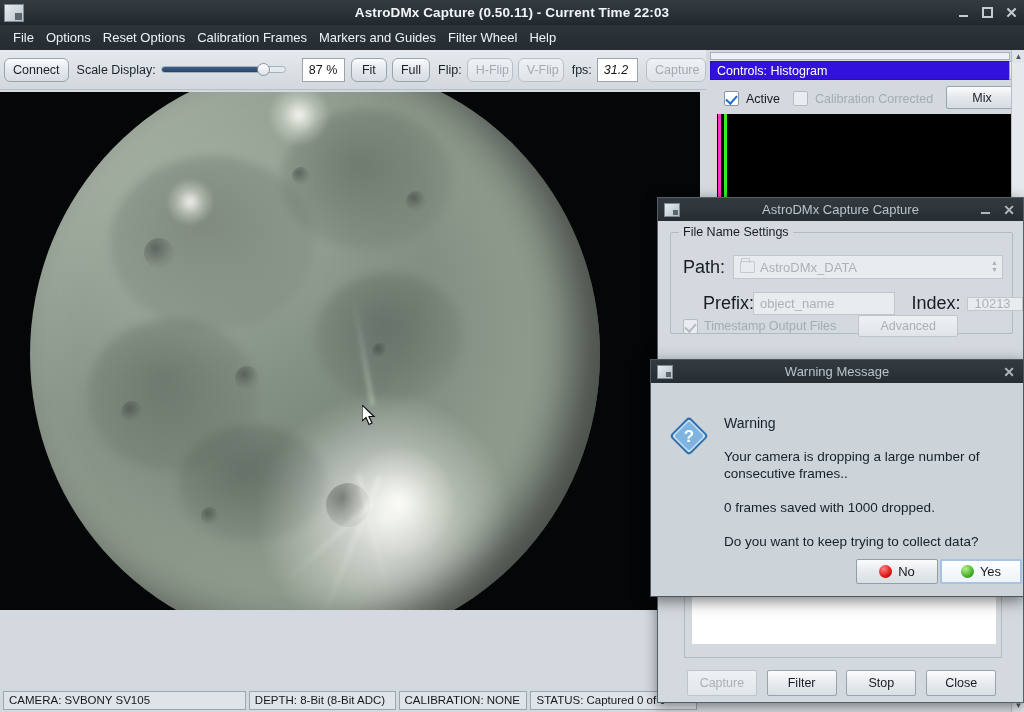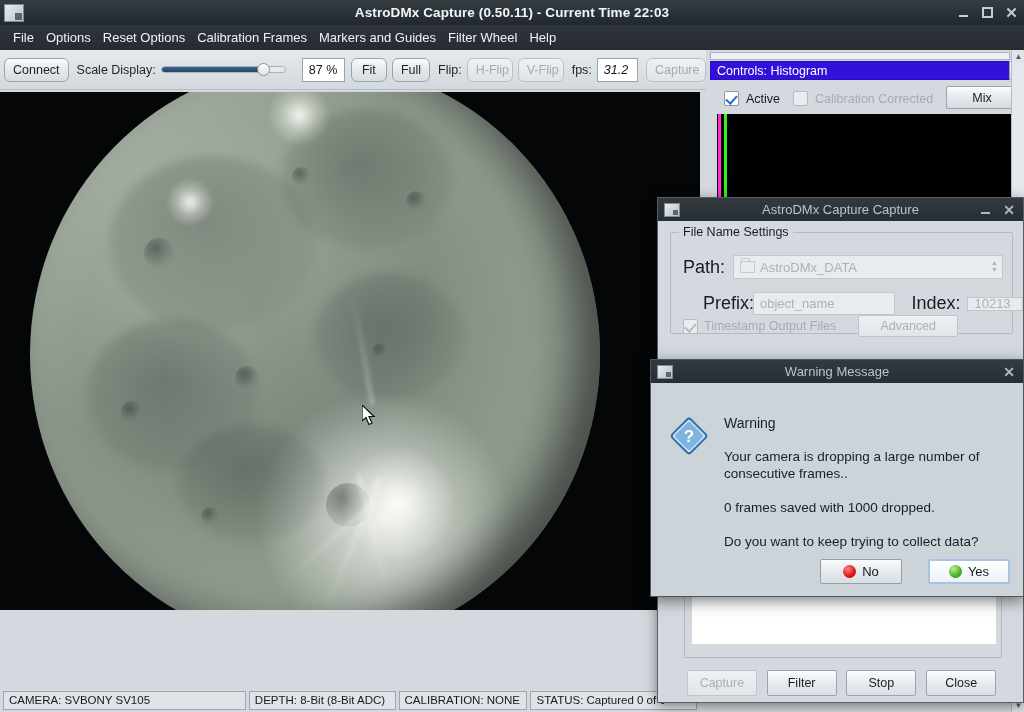--- a/index.html
+++ b/index.html
@@ -339,22 +339,22 @@
   }
   .warn-body { position: relative; width: 100%; height: 215px; }
   .warn-icon {
     position: absolute; left: 18px; top: 33px;
     width: 40px; height: 40px;
   }
   .warn-texts { position: absolute; left: 73px; top: 32px; width: 290px; }
   .warn-heading { font-size: 14px; color: #16202a; margin-bottom: 17px; }
   .warn-p { font-size: 13.5px; color: #16202a; line-height: 17px; margin-bottom: 17px; }
   .warn-btns {
-    position: absolute; right: 13px; bottom: 14px;
-    display: flex; gap: 26px;
+    position: absolute; right: 1px; bottom: 14px;
+    display: flex; gap: 2px;
   }
   .warn-btn {
     width: 82px; height: 25px;
     background: linear-gradient(to bottom,#fafbfc 0%, #e6eaee 50%, #d9dfe4 100%);
     border: 1px solid #949ea6; border-radius: 2px;
     display: flex; align-items: center; justify-content: center; gap: 6px;
     font-size: 13px; color: #15191d;
   }
   .warn-btn.focused { border: 2px solid #a6c3e6; background: linear-gradient(to bottom,#fdfeff,#eef3f8); }
   .dot { width: 13px; height: 13px; border-radius: 50%; flex: none; }

